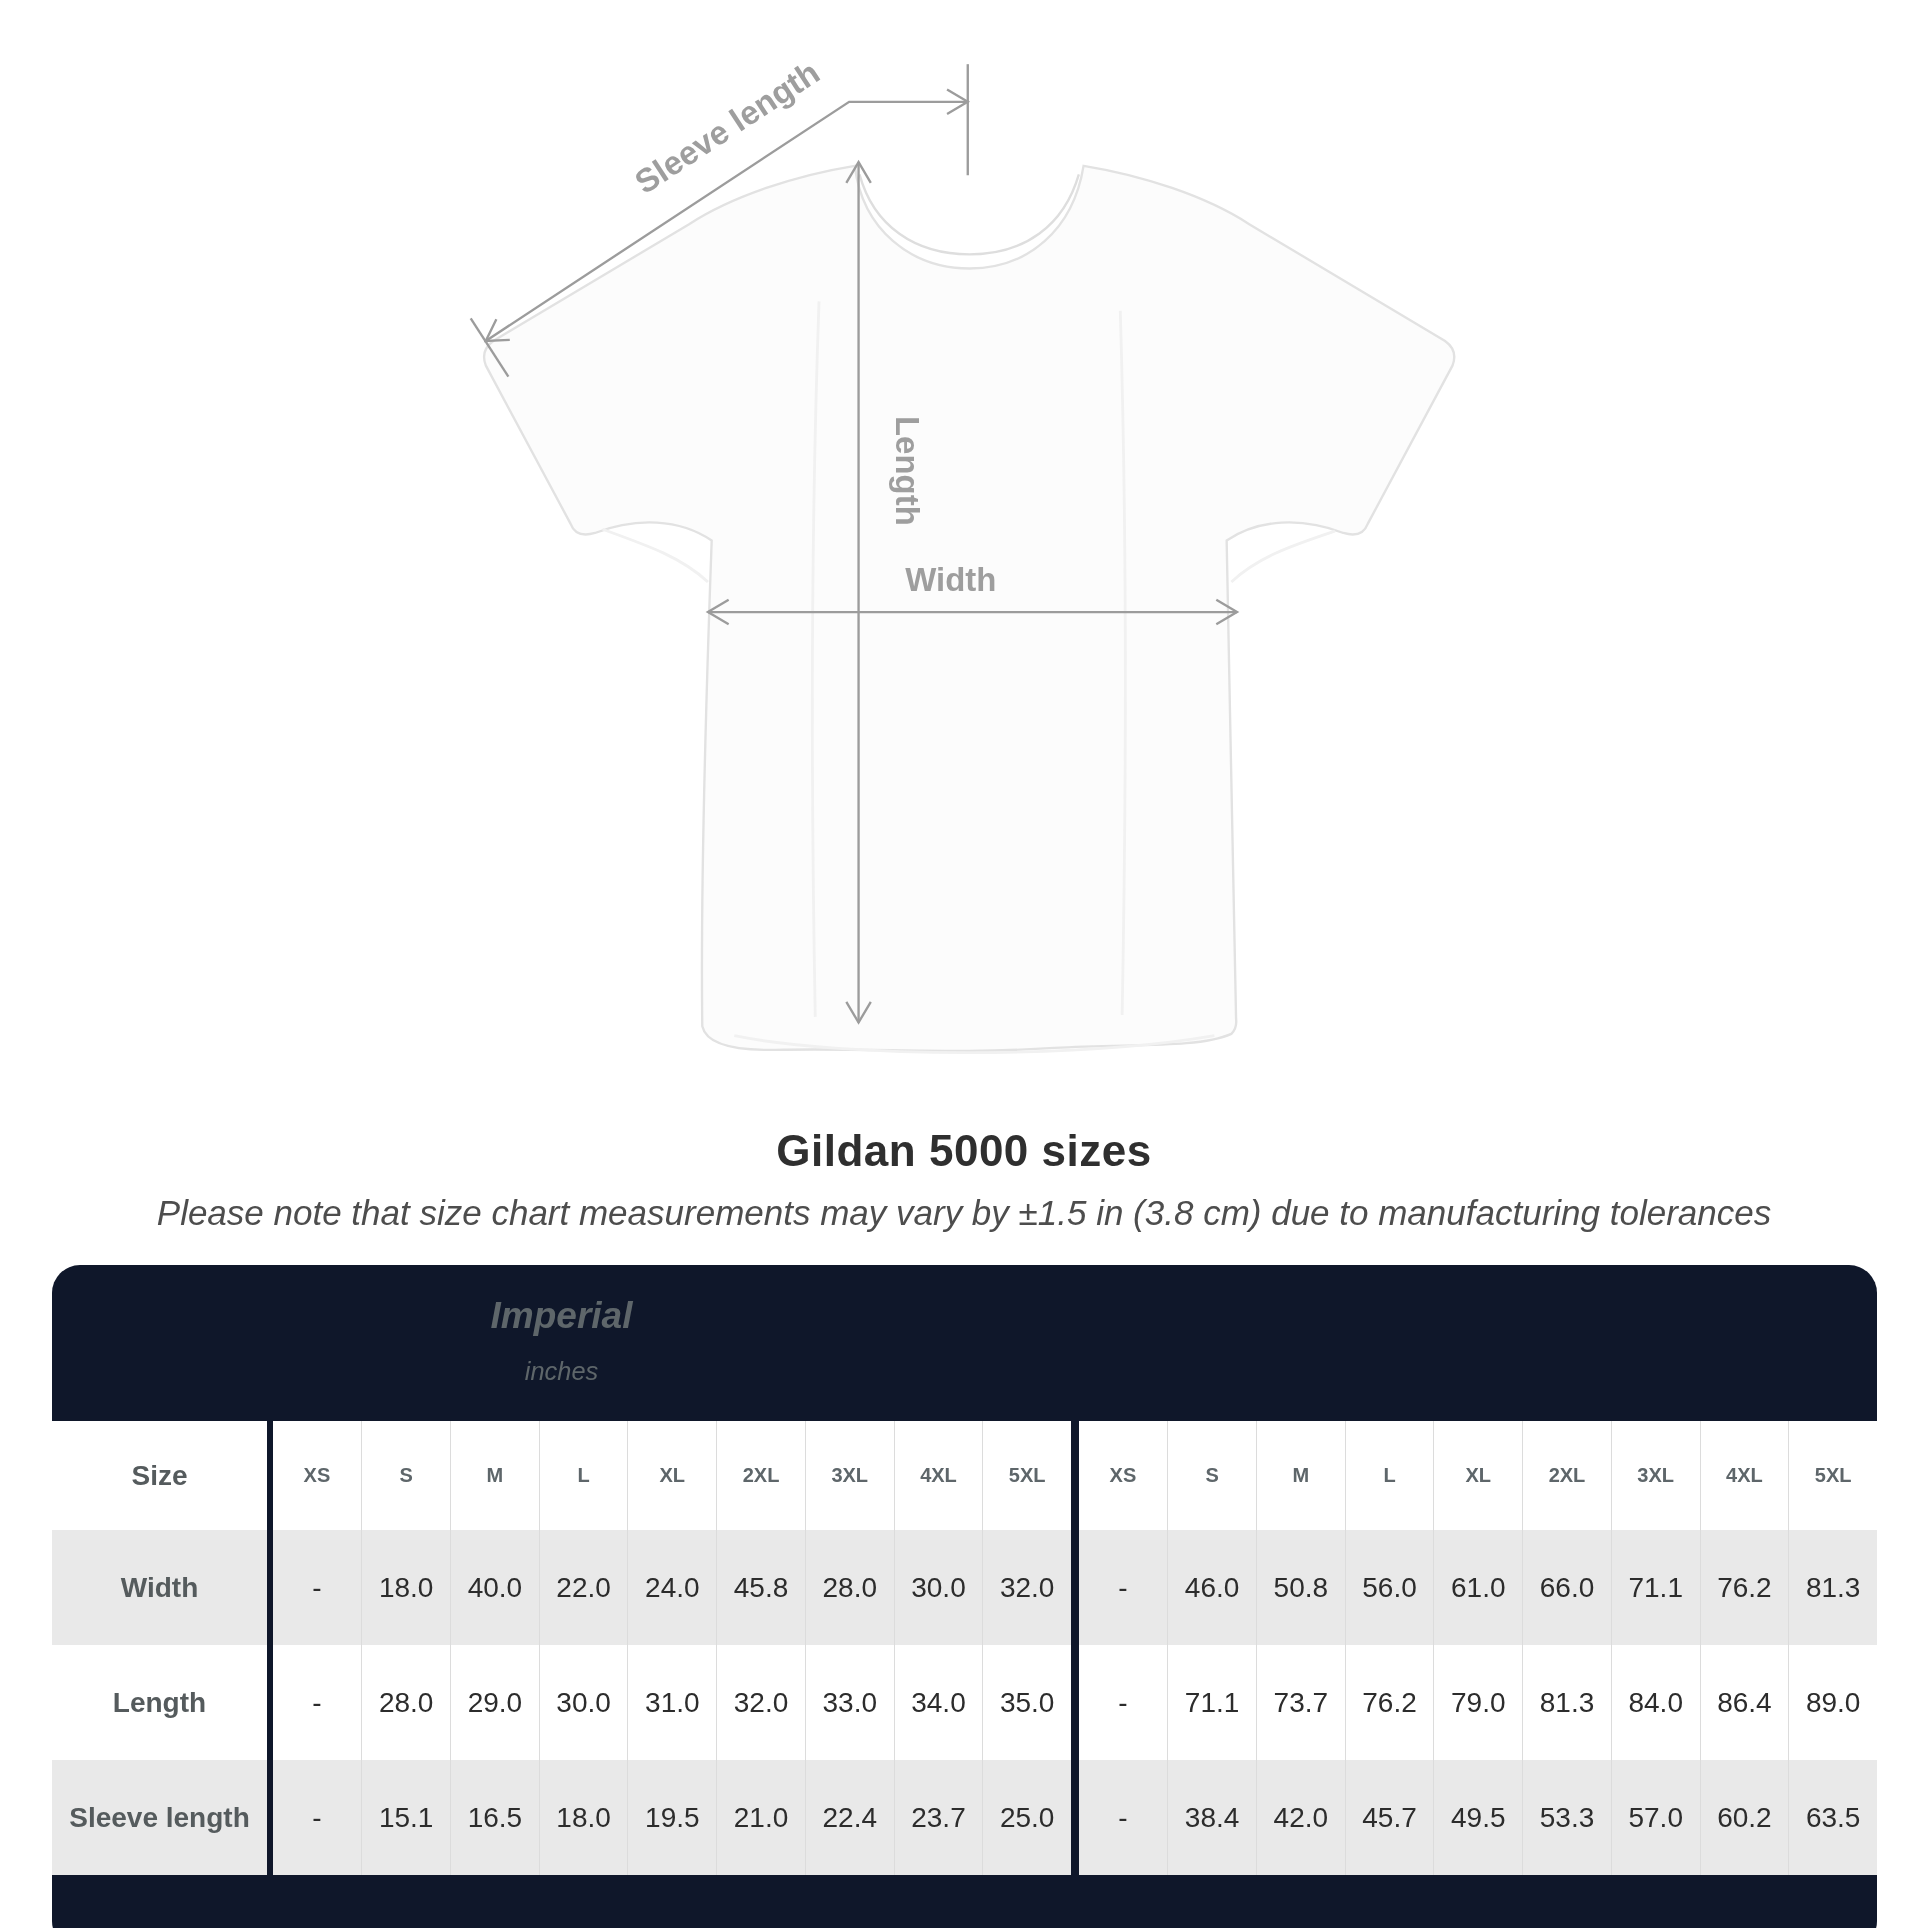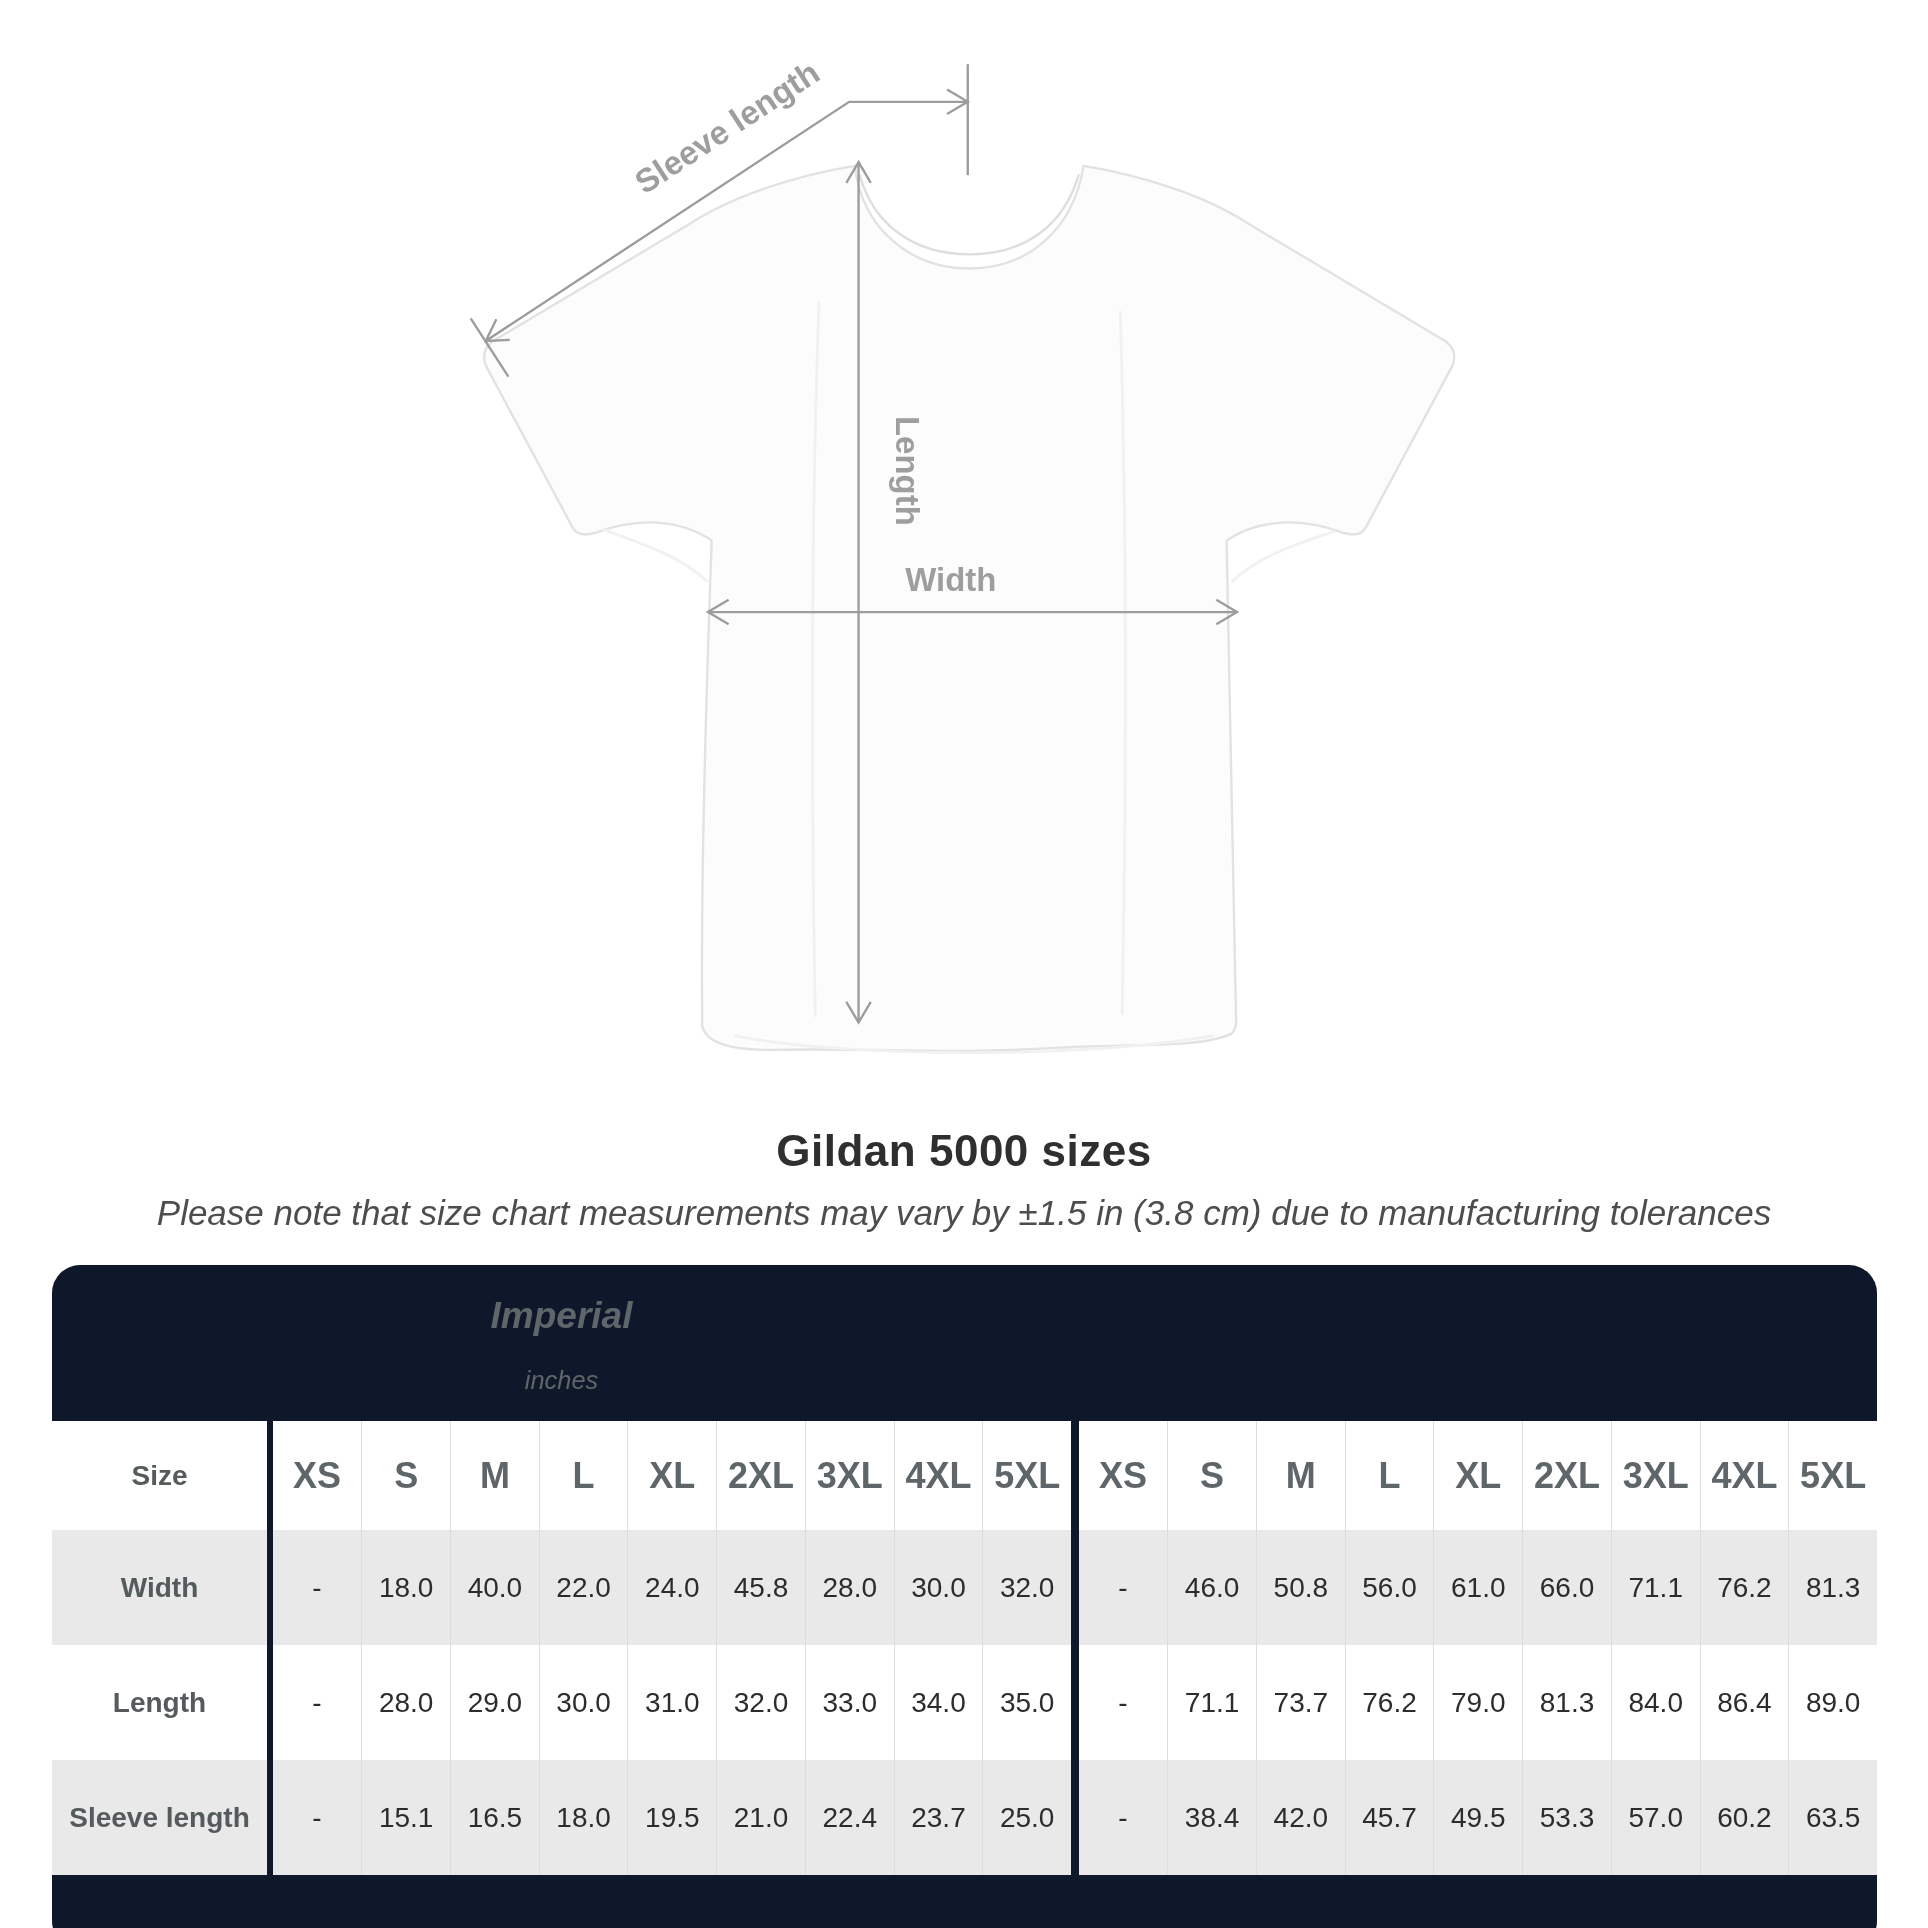--- a/index.html
+++ b/index.html
@@ -18,30 +18,30 @@
   
   .panel { position:absolute; left:52px; top:1265px; width:1825px; height:684px;
            background:#0f172a; border-radius:28px; overflow:hidden;
            display:flex; flex-direction:column; }
   .group-row { display:flex; height:156px; }
   .group { display:flex; flex-direction:column; align-items:center; padding-top:30px; }
   .group.imperial { width:1019px; }
   .group-gap { width:7.5px; }
   .group.metric { width:798px; }
   .g-big   { font-size:37px; font-weight:bold; font-style:italic; color:#5e666a; }
-  .g-small { margin-top:29px; font-size:25.4px; font-style:italic; color:#5e666a; }
+  .g-small { margin-top:20px; font-size:25.4px; font-style:italic; color:#5e666a; }
 
   .trow { display:grid; grid-template-columns:215px 5.6px repeat(9,1fr) 7.5px repeat(9,1fr); }
   .trow.hdr   { height:109px; }
   .trow.data  { height:115px; }
   .trow .c { display:flex; align-items:center; justify-content:center; background:#ffffff; }
   .trow .gap { background:transparent; }
   .trow.shade .c { background:#e9e9e9; }
   .c.bl { border-left:1.9px solid #dcdcdc; }
-  .c.sz  { font-size:36px; font-weight:bold; color:#5e666a; }
+  .c.sz  { font-size:20px; font-weight:bold; color:#5e666a; }
   .c.lbl { font-size:28px; font-weight:bold; color:#555b5d; }
   .c.num { font-size:28px; color:#2c2c2c; }
 </style>
 </head>
 <body>
 
 <div class="page">
 
   <svg class="figure" viewBox="0 0 2048 1200" xmlns="http://www.w3.org/2000/svg">
 

